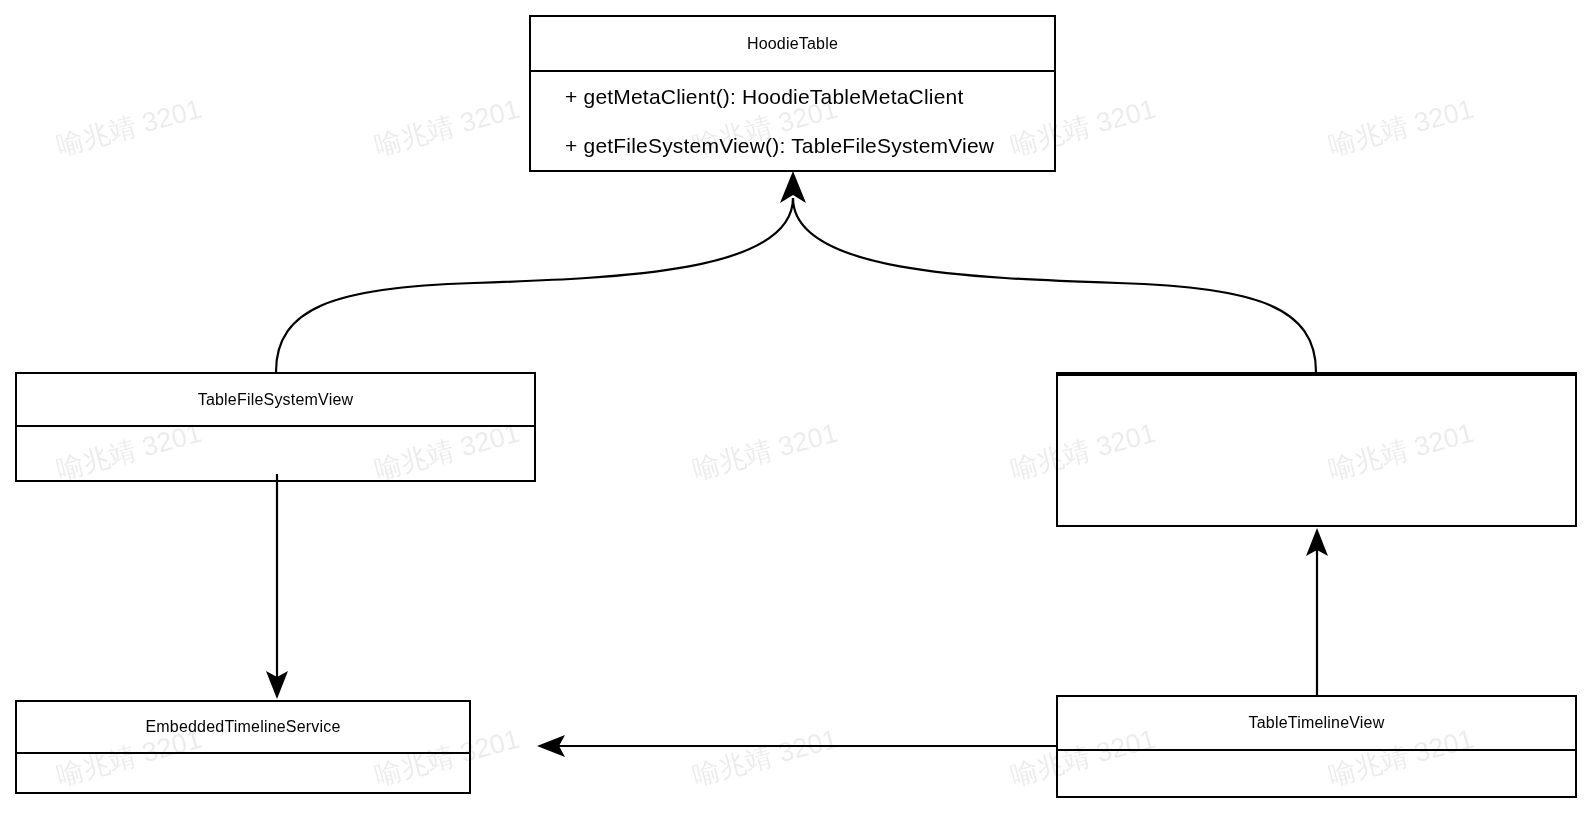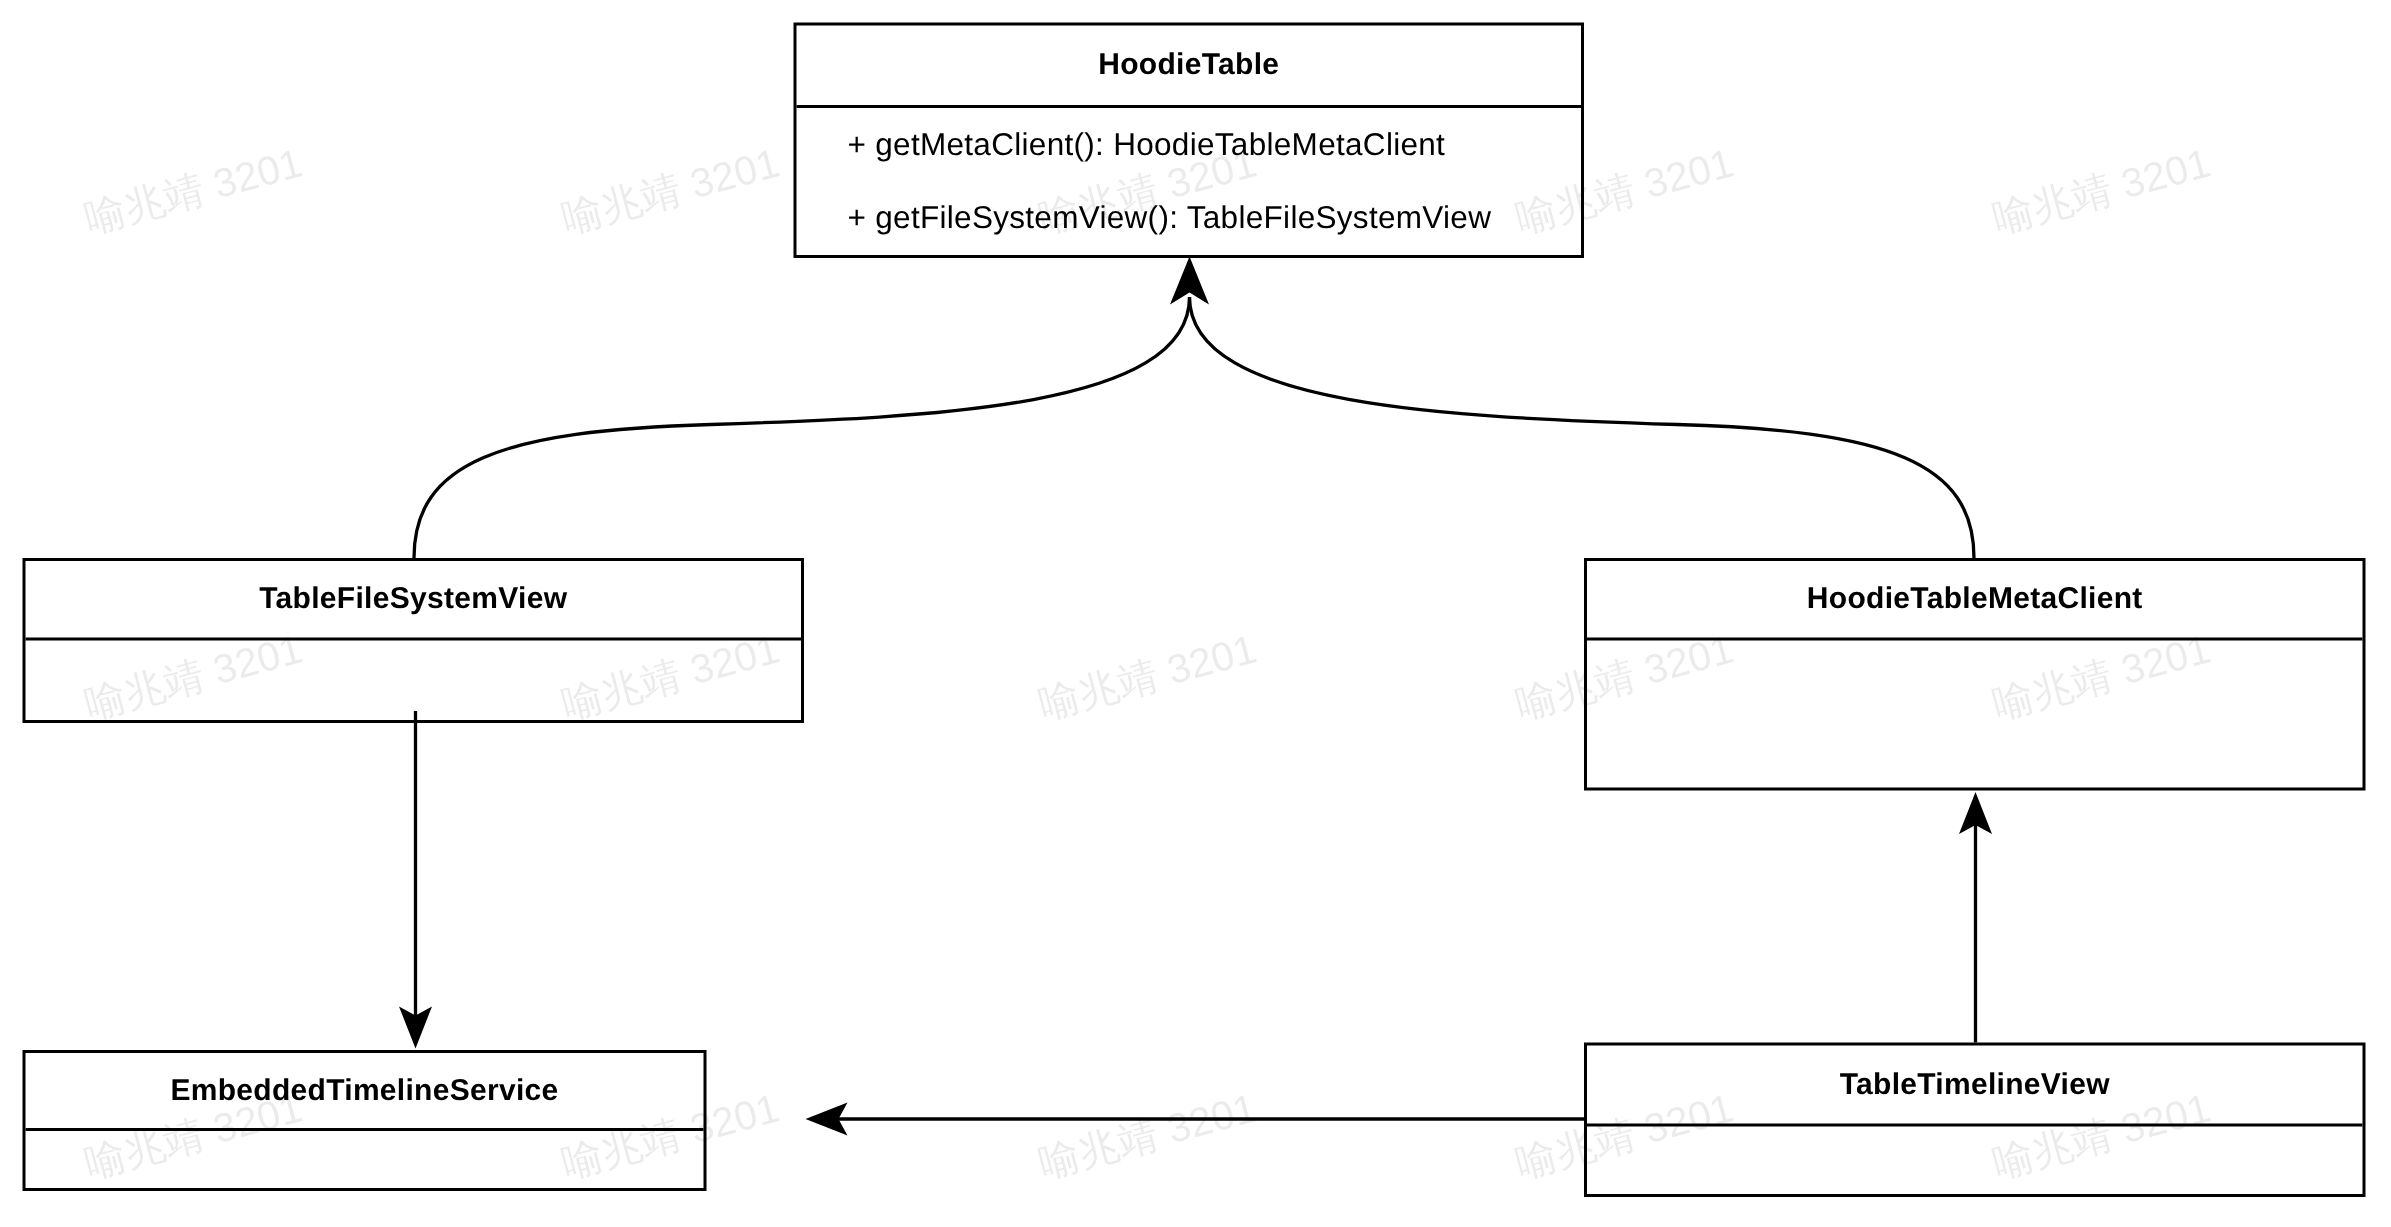--- a/index.html
+++ b/index.html
@@ -26,24 +26,23 @@
     border: 2px solid #000;
     background: #ffffff;
     display: flex;
     flex-direction: column;
   }
   .uml-title {
     box-sizing: border-box;
     display: flex;
     align-items: center;
     justify-content: center;
-    font-size: 20px;
+    font-size: 16px;
     letter-spacing: 0.2px;
     flex: 0 0 auto;
-    font-weight: bold;
   }
   .uml-body {
     box-sizing: border-box;
     border-top: 2px solid #000;
     flex: 1 1 auto;
     display: flex;
     flex-direction: column;
     justify-content: space-around;
     padding-left: 20px;
   }
@@ -101,21 +100,20 @@
       <div class="uml-method">+ getFileSystemView(): TableFileSystemView</div>
     </div>
   </div>
 
   <div class="uml-class" style="left:15px; top:372px; width:521px; height:110px;justify-content:space-between;">
     <div class="uml-title" style="height:51px;">TableFileSystemView</div>
     <div class="uml-body"></div>
   </div>
 
   <div class="uml-class" style="left:1056px; top:372px; width:521px; height:155px;">
-    <div class="uml-title" style="height:51px;">HoodieTableMetaClient</div>
     <div class="uml-body">
     </div>
   </div>
 
   <div class="uml-class" style="left:15px; top:700px; width:456px; height:94px;">
     <div class="uml-title" style="height:50px;">EmbeddedTimelineService</div>
     <div class="uml-body"></div>
   </div>
 
   <div class="uml-class" style="left:1056px; top:695px; width:521px; height:103px;">

